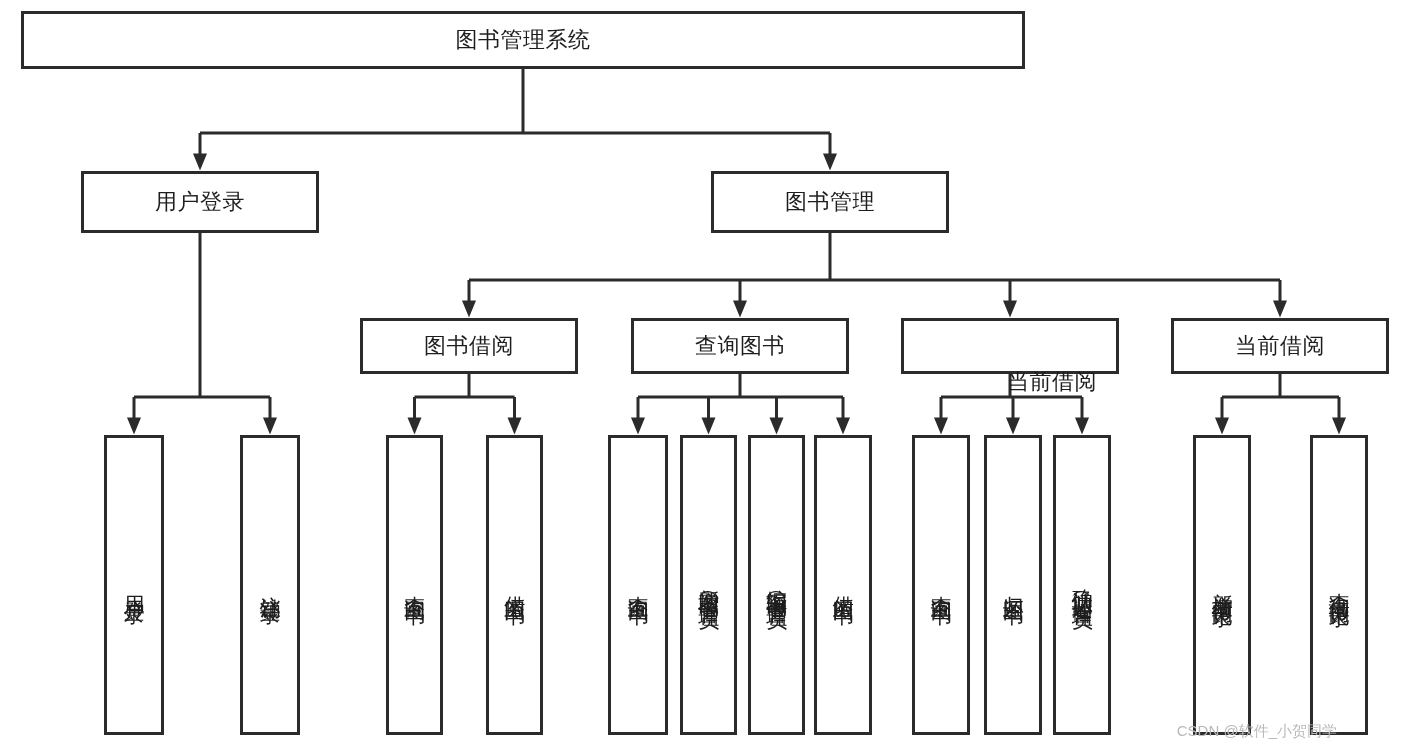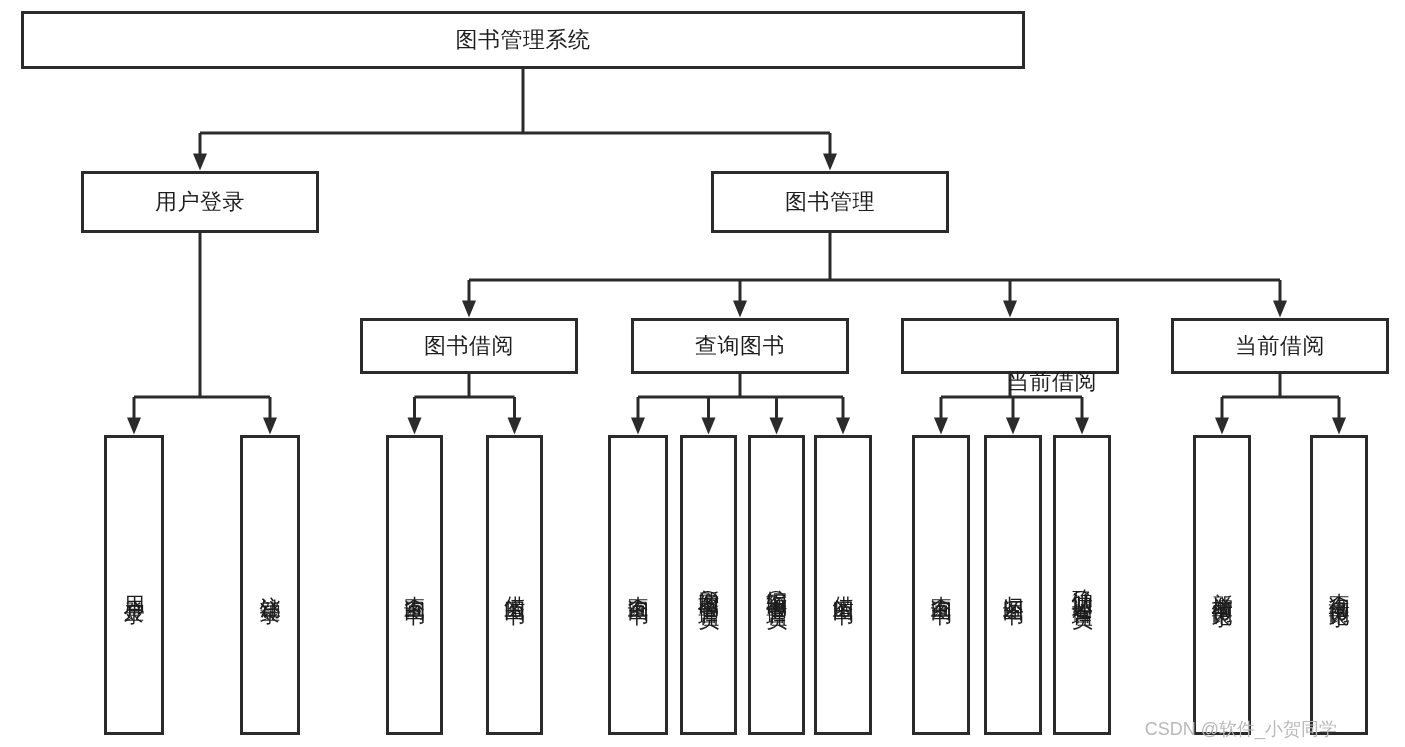--- a/index.html
+++ b/index.html
@@ -63,21 +63,21 @@
     writing-mode: vertical-rl;
     text-orientation: upright;
     letter-spacing: 3px;
     font-size: 21px;
   }
   #watermark {
     position: absolute;
     right: 8px;
     bottom: 6px;
     color: #b9b9b9;
-    font-size: 18px;
+    font-size: 15px;
     font-family: "Liberation Sans", "DejaVu Sans", sans-serif;
     white-space: nowrap;
     user-select: none;
   }
 </style>
 </head>
 <body>
 
 <div id="diagram-root">
 

